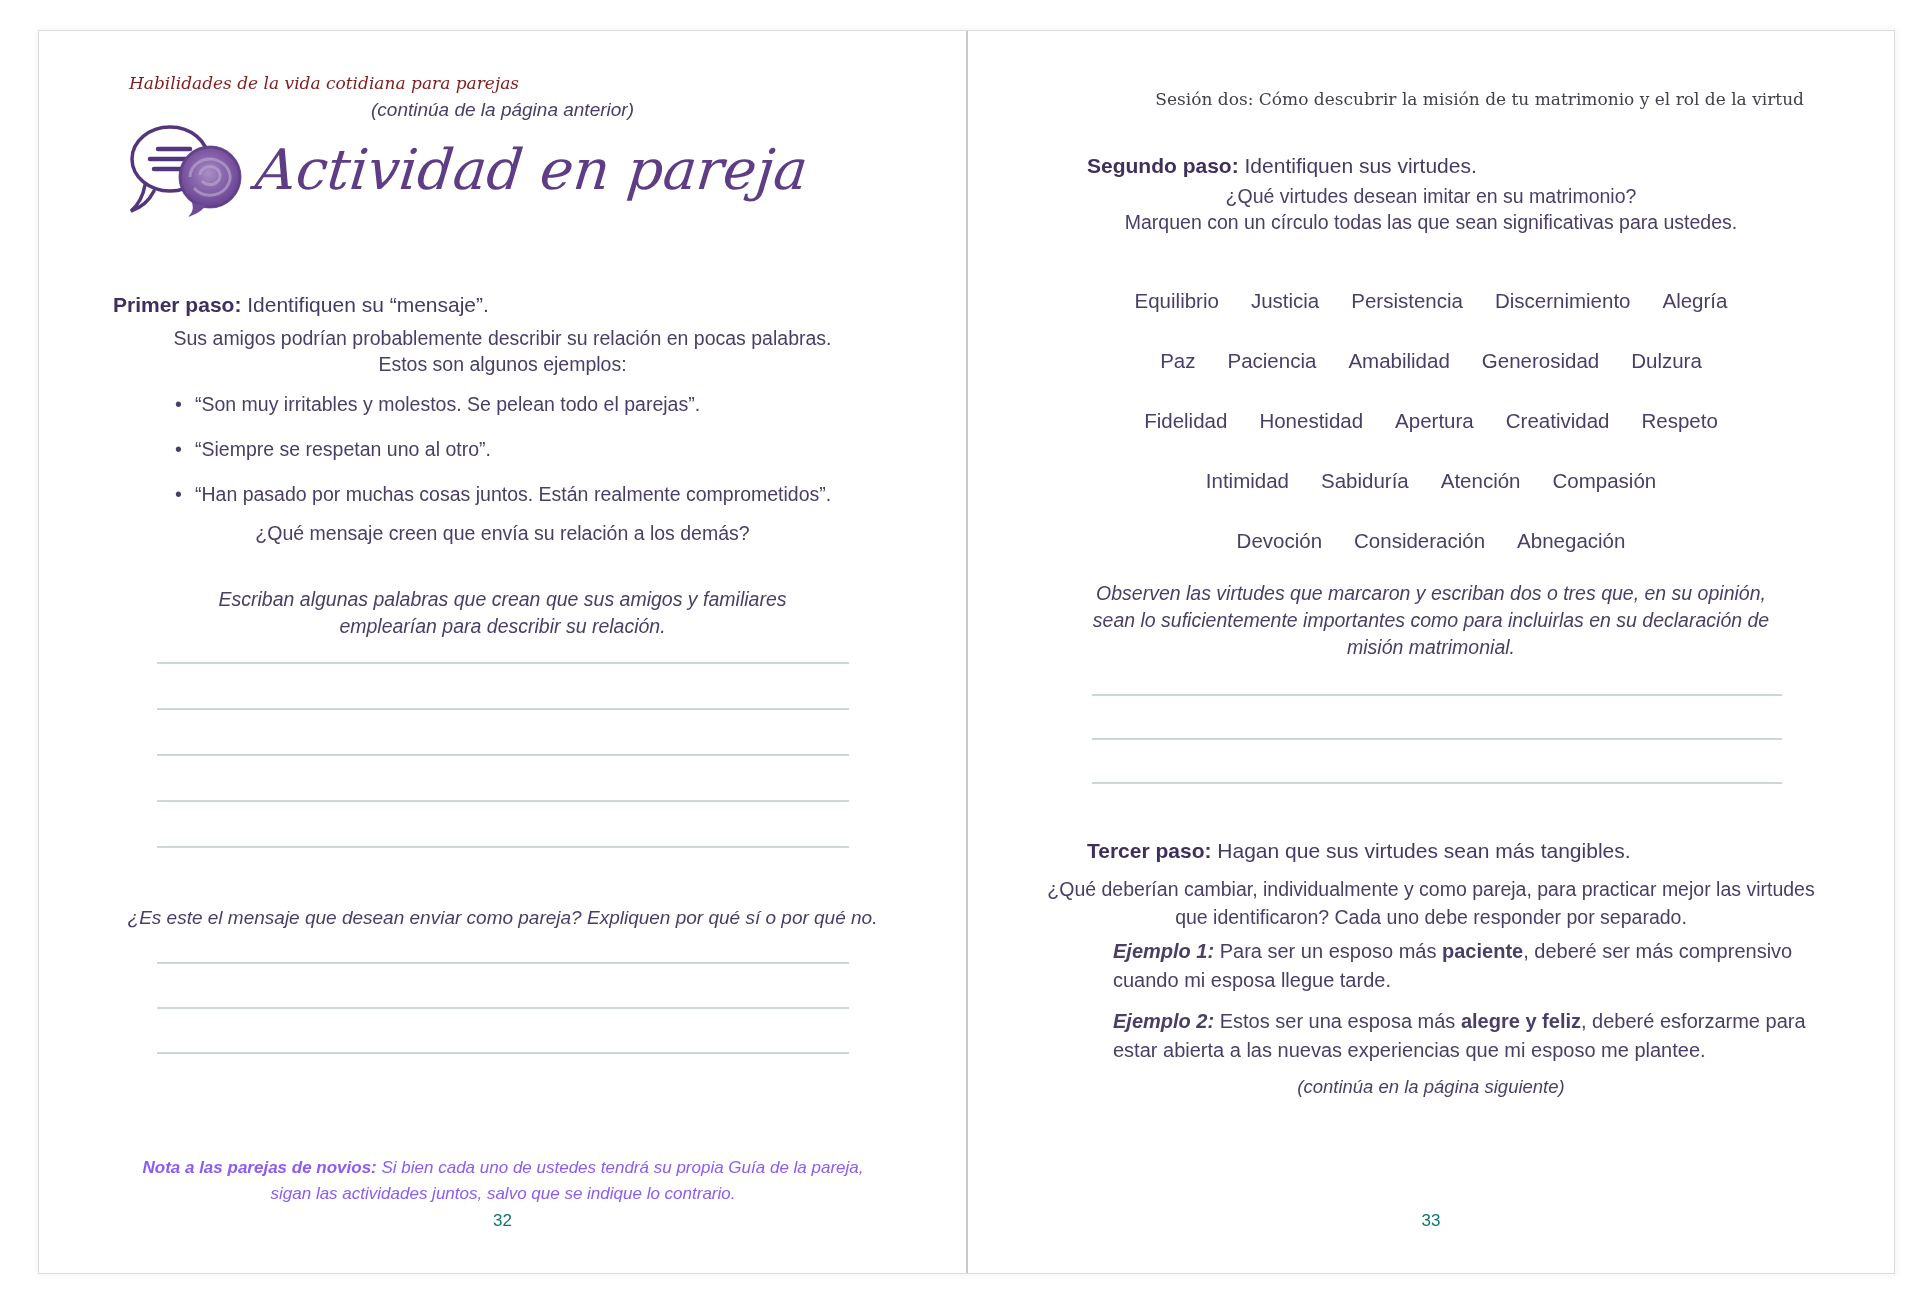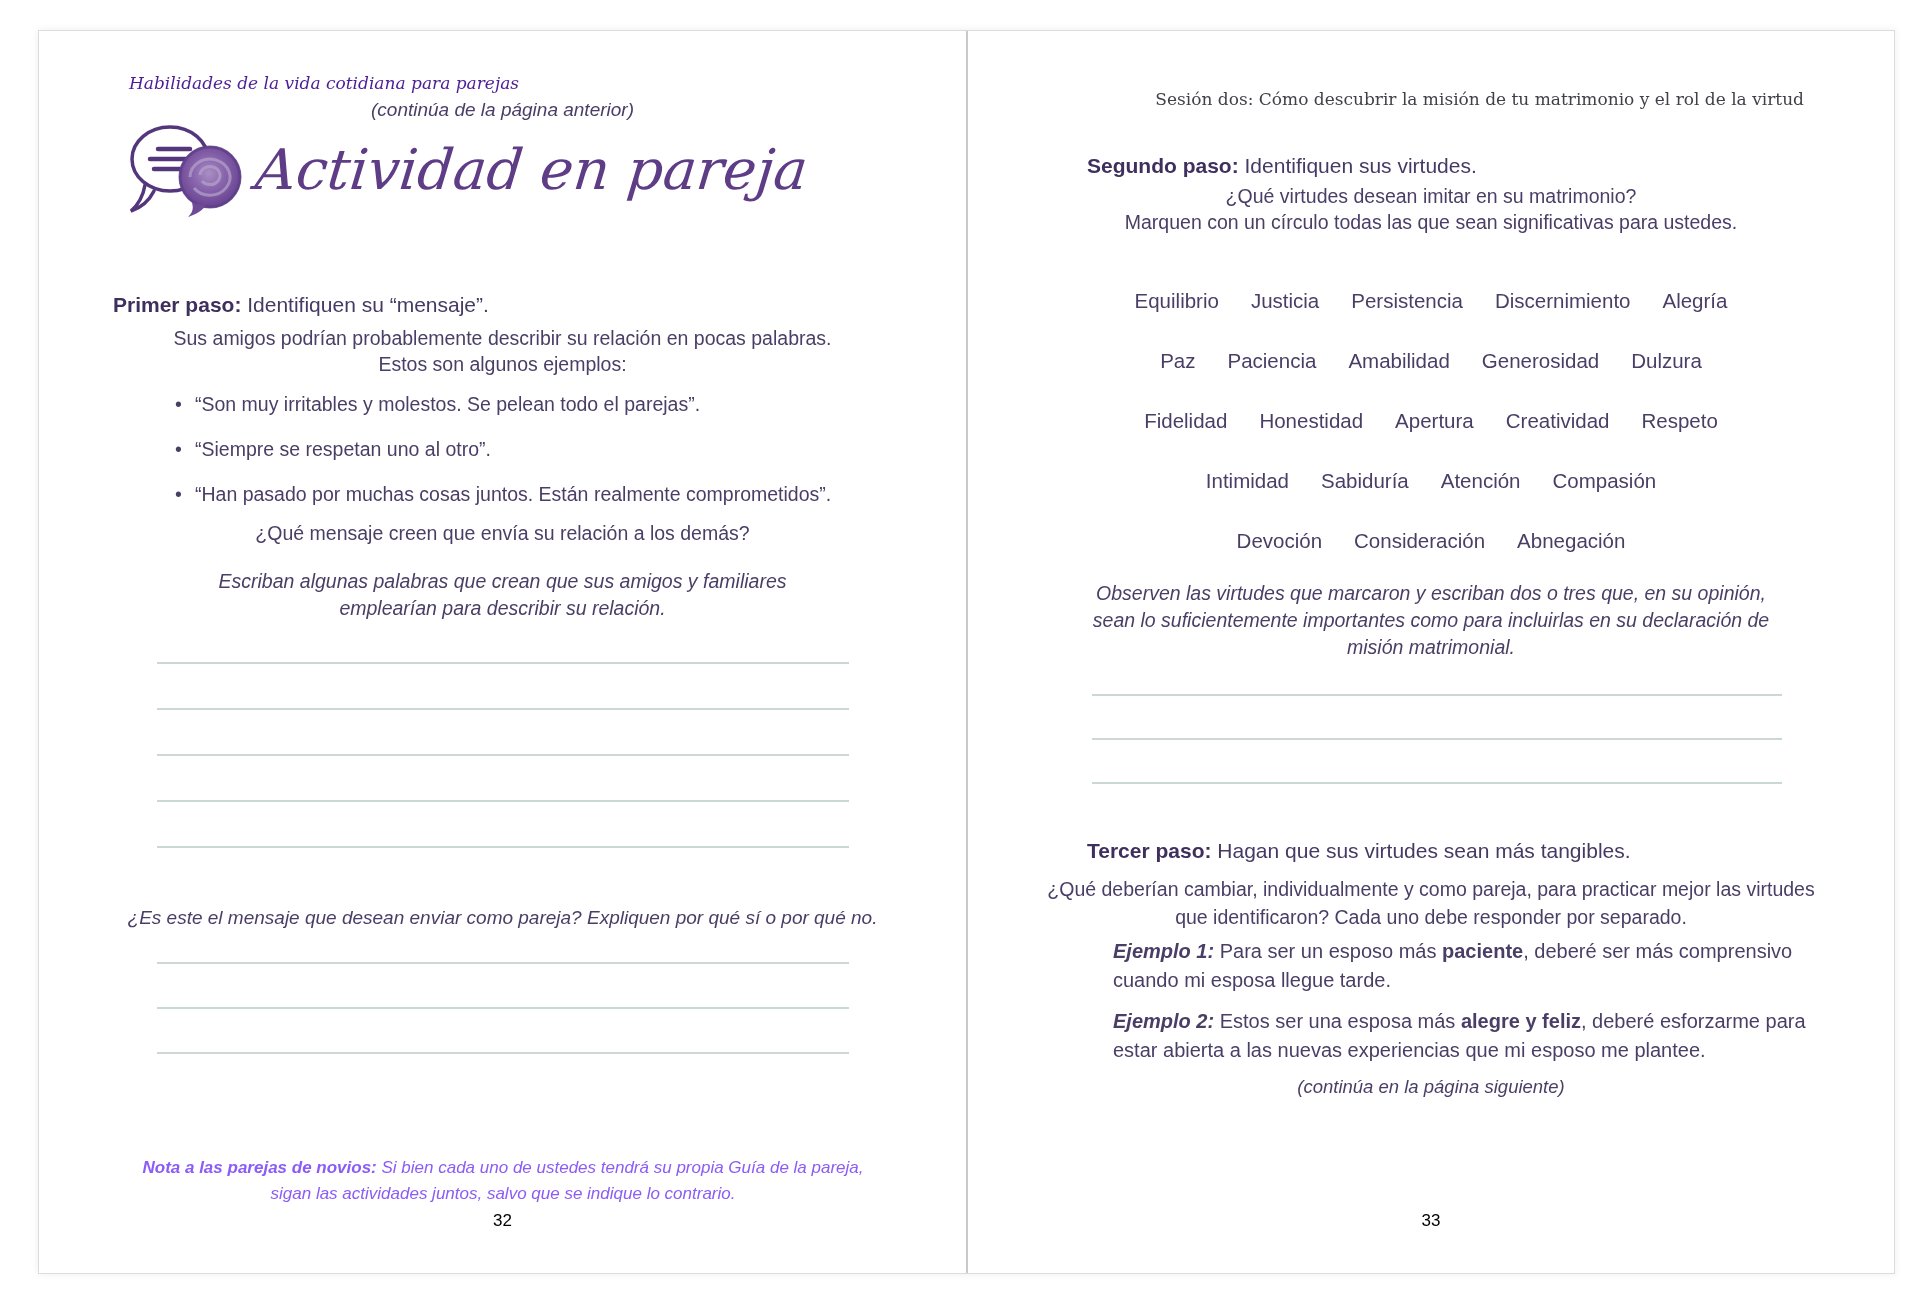--- a/index.html
+++ b/index.html
@@ -7,21 +7,21 @@
          font-family:"Liberation Sans",sans-serif;color:#4a3e66;overflow:hidden;}
   .spread{position:absolute;left:38px;top:30px;width:1855px;height:1242px;
           background:#ffffff;border:1px solid #dcdcdc;box-shadow:0 0 8px rgba(0,0,0,0.07);}
   .gutter{position:absolute;left:927px;top:0;width:2px;height:100%;background:#c9c9c9;}
   .page{position:absolute;top:0;height:100%;}
   .page.left{left:0;width:927px;}
   .page.right{left:929px;width:926px;}
   .abs{position:absolute;}
   .center{left:0;width:100%;text-align:center;}
   .serif-it{font-family:"DejaVu Serif","Liberation Serif",serif;font-style:italic;
-            font-size:17px;color:#4c1d95;}
+            font-size:17px;color:#7f1d1d;}
   .serif{font-family:"DejaVu Serif","Liberation Serif",serif;font-size:17px;color:#413f47;}
   .body-text{font-size:19.5px;line-height:26px;color:#4a3e66;}
   .it{font-style:italic;}
   .b{font-weight:bold;}
   .step-head{font-size:21px;color:#453a64;}
   .step-head .label{font-weight:bold;color:#3e2f5d;}
   .title-row{display:flex;align-items:center;}
   .title-script{font-family:"DejaVu Serif","Liberation Serif",serif;font-style:italic;
                 font-size:56px;color:#5e3c86;margin-left:10px;transform:skewX(-6deg);
                 white-space:nowrap;}
@@ -29,21 +29,21 @@
   .bullets li{position:relative;padding-left:20px;line-height:24px;margin-bottom:21px;color:#4a3e66;}
   .bullets li::before{content:"•";position:absolute;left:0;top:0;color:#4a3e66;}
   .wline{border-top:2px solid #ccd8d3;}
   .lines-46 .wline{height:44px;}
   .lines-45 .wline{height:43px;}
   .lines-44 .wline{height:42px;}
   .virtue-row{text-align:center;height:60px;font-size:20.5px;color:#4a3e66;}
   .virtue{margin:0 16px;}
   .example{font-size:20px;line-height:29px;color:#4a3e66;text-align:left;}
   .example .label{font-weight:bold;font-style:italic;}
-  .pagenum{font-size:17px;color:#000000;}
+  .pagenum{font-size:17px;color:#0f766e;}
   .note-block{font-size:17px;line-height:26px;color:#8b5cf6;}
 </style>
 </head>
 <body>
 
 <div class="stage">
   <div class="spread">
 
     <div class="page left">
 
@@ -87,21 +87,21 @@
 
       <ul class="abs bullets" style="left:136px;top:361px;width:740px;">
           <li>“Son muy irritables y molestos. Se pelean todo el parejas”.</li>
           <li>“Siempre se respetan uno al otro”.</li>
           <li>“Han pasado por muchas cosas juntos. Están realmente comprometidos”.</li>
         </ul>
 
       <div class="abs center body-text" style="top:489px;">¿Qué mensaje creen que envía su relación a los demás?</div>
 
       <div class="abs center body-text it" style="top:537px;line-height:27px;">
-        <span style="display:block;">Escriban algunas palabras que crean que sus amigos y familiares</span>
+        <span style="display:block;margin-top:18px;">Escriban algunas palabras que crean que sus amigos y familiares</span>
         <span style="display:block;">emplearían para describir su relación.</span>
       </div>
 
       <div class="abs lines-46" style="left:118px;top:631px;width:692px;">
         <div class="wline"></div>
         <div class="wline"></div>
         <div class="wline"></div>
         <div class="wline"></div>
         <div class="wline"></div>
       </div>

